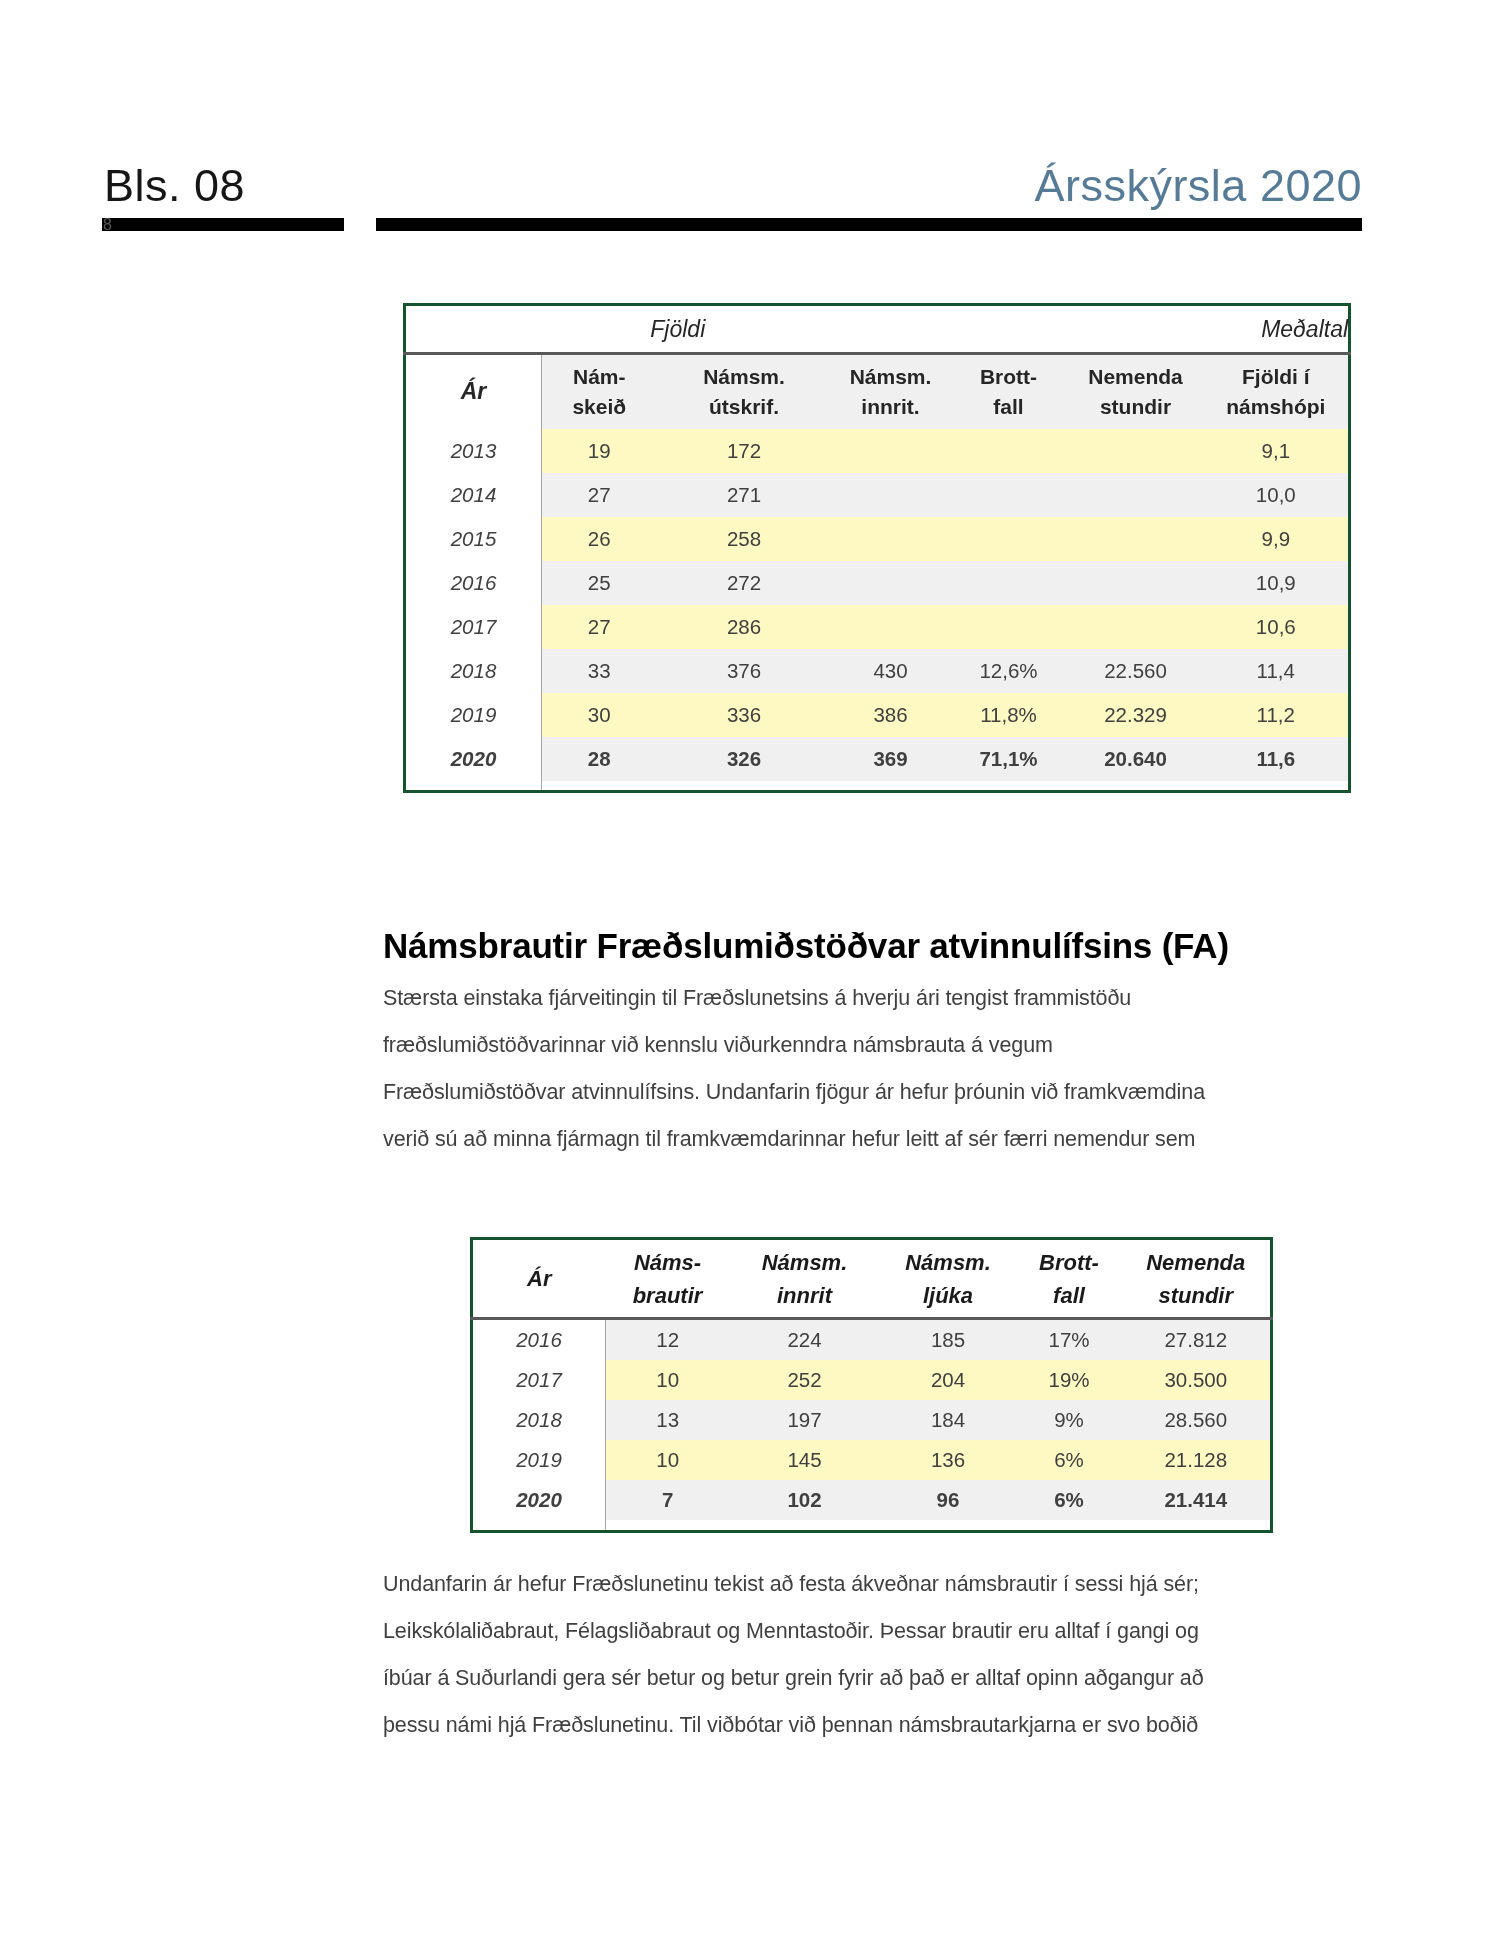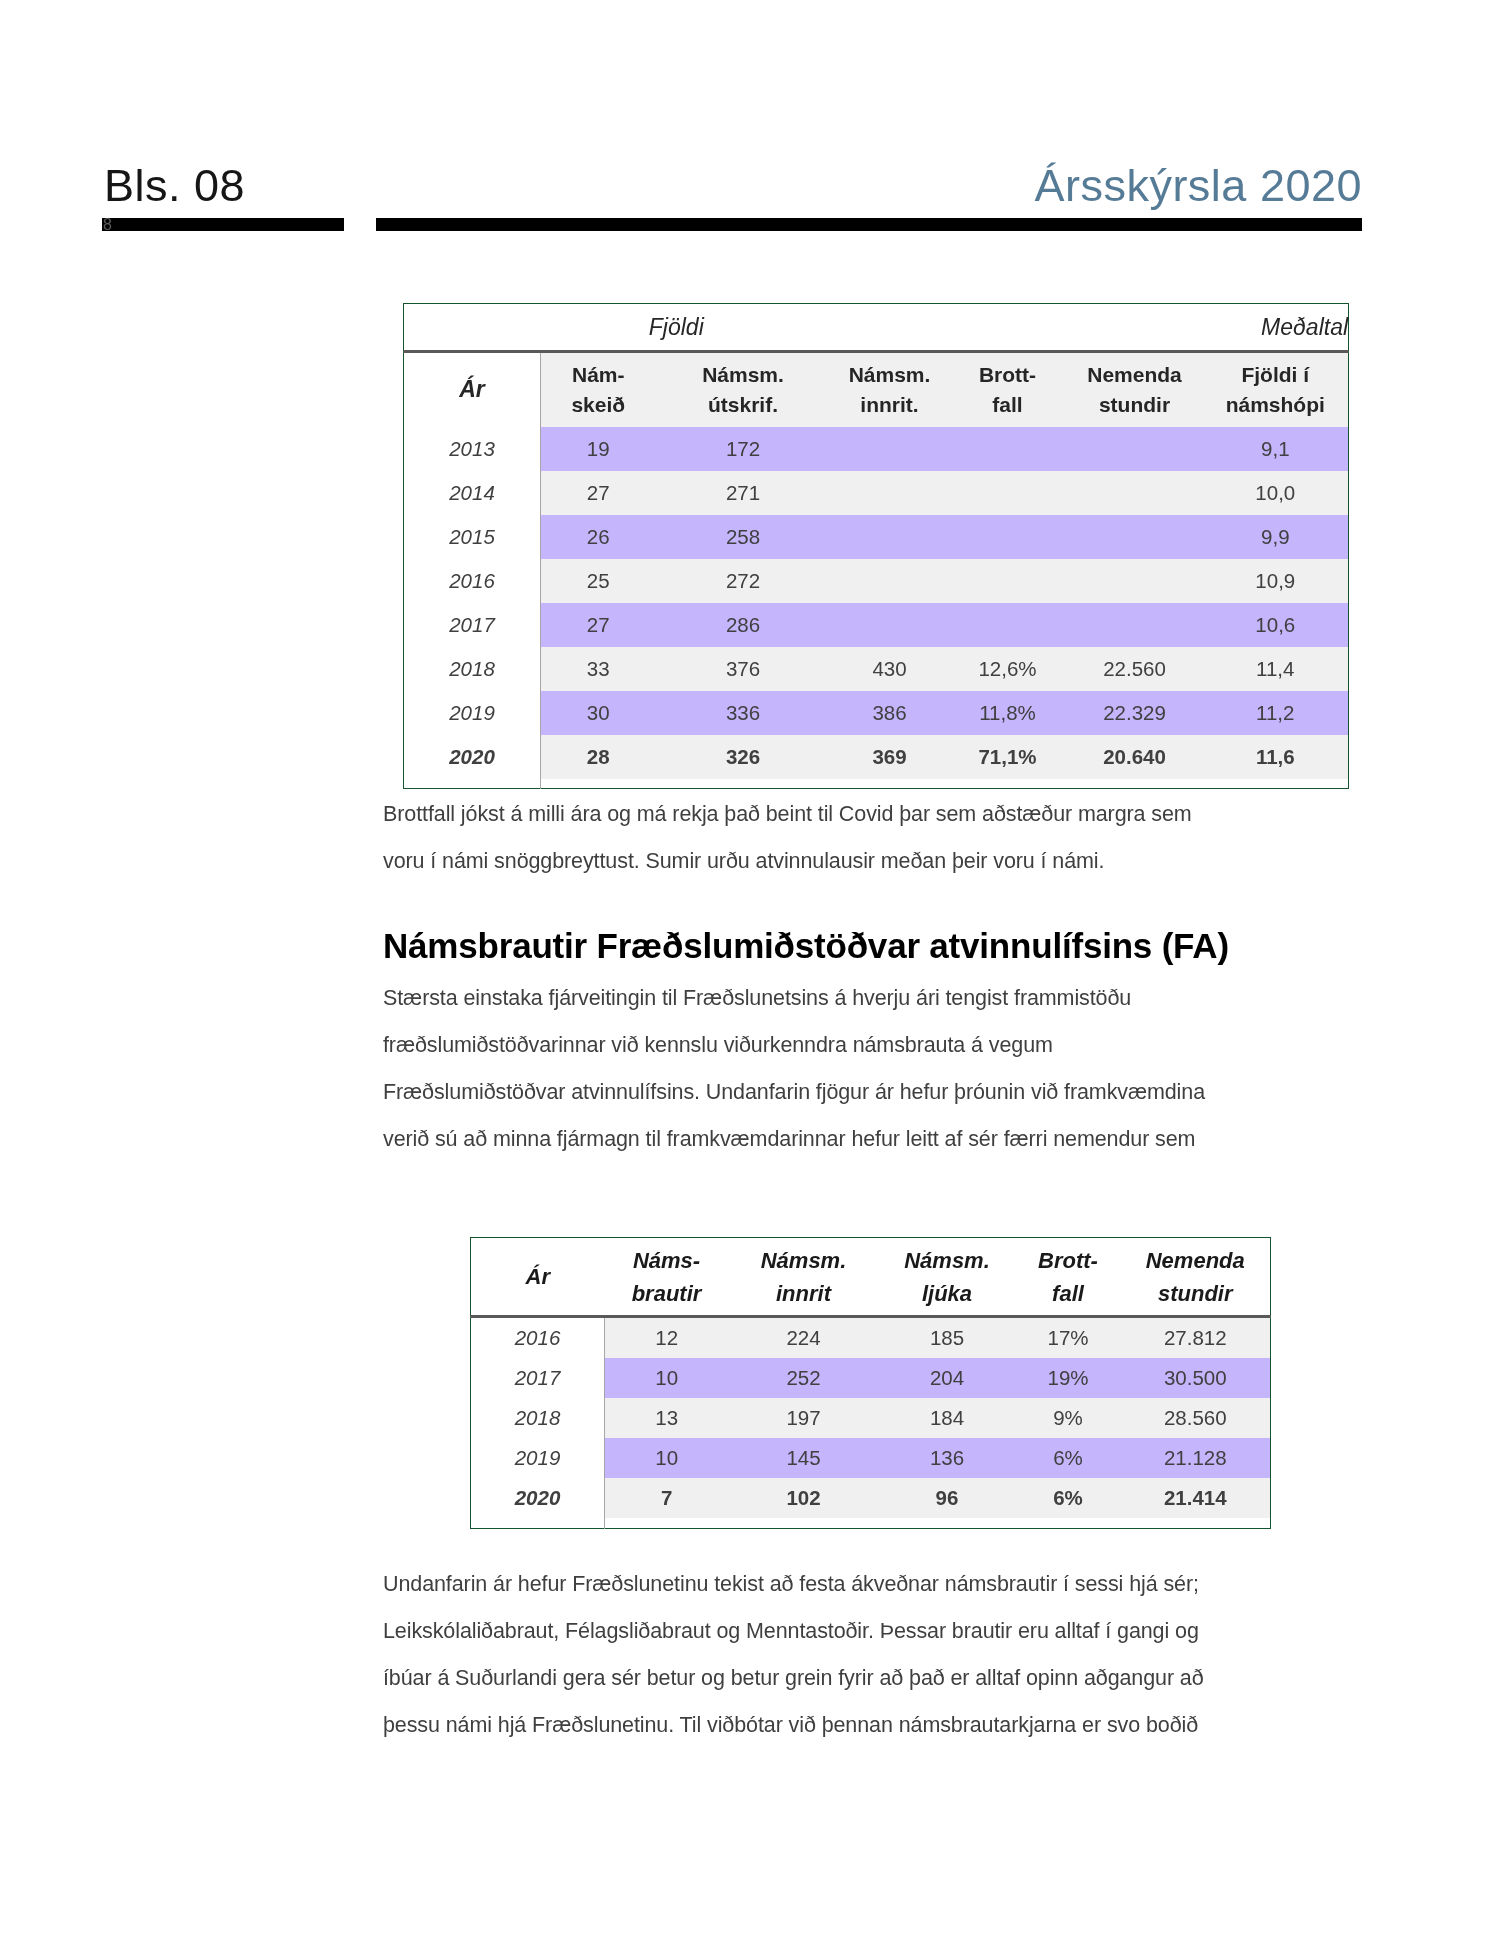--- a/index.html
+++ b/index.html
@@ -19,21 +19,21 @@
   .bar{position:absolute;top:218px;height:13px;background:#000;}
   .bar-short{left:102px;width:242px;}
   .bar-long{left:376px;width:986px;}
   .page-mark{
     position:absolute;left:1px;top:-2px;font-size:16px;color:#5a5a5a;
     font-family:"Liberation Sans",sans-serif;
   }
   
   table.stat{
     position:absolute;border-collapse:collapse;table-layout:fixed;
-    border:1px solid #14532d;background:#c4b5fd;
+    border:3px solid #14532d;background:#fef9c3;
   }
   table.stat td,table.stat th{padding:0;margin:0;font-weight:normal;}
   .year-col{
     border-right:1.5px solid #a6a6a6;background:#fff;font-style:italic;
     text-align:center;color:#404040;
   }
   td.val{text-align:center;color:#404040;}
   td.band{background:#f0f0f0;}
   tr.bold-row td{font-weight:700;}
   .h2l{display:block;}
@@ -206,24 +206,20 @@
         </tr>
       </tbody>
     <tbody>
       <tr class="spacer">
         <td class="year-col"></td>
           <td colspan="6"></td>
       </tr>
     </tbody>
   </table>
 
-  <div class="para p1">
-    <div>Brottfall jókst á milli ára og má rekja það beint til Covid þar sem aðstæður margra sem</div>
-    <div>voru í námi snöggbreyttust. Sumir urðu atvinnulausir meðan þeir voru í námi.</div>
-  </div>
 
   <div class="heading">Námsbrautir Fræðslumiðstöðvar atvinnulífsins (FA)</div>
 
   <div class="para p2">
     <div>Stærsta einstaka fjárveitingin til Fræðslunetsins á hverju ári tengist frammistöðu</div>
     <div>fræðslumiðstöðvarinnar við kennslu viðurkenndra námsbrauta á vegum</div>
     <div>Fræðslumiðstöðvar atvinnulífsins. Undanfarin fjögur ár hefur þróunin við framkvæmdina</div>
     <div>verið sú að minna fjármagn til framkvæmdarinnar hefur leitt af sér færri nemendur sem</div>
   </div>
 

